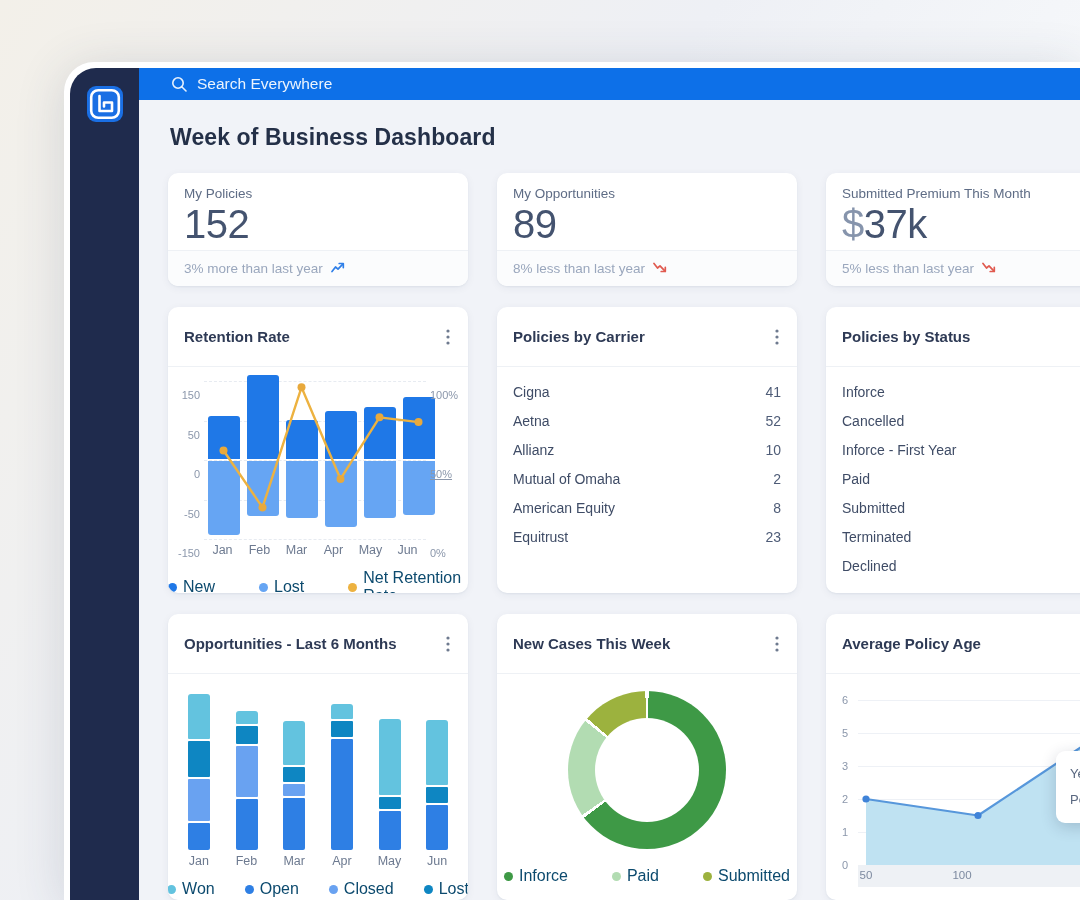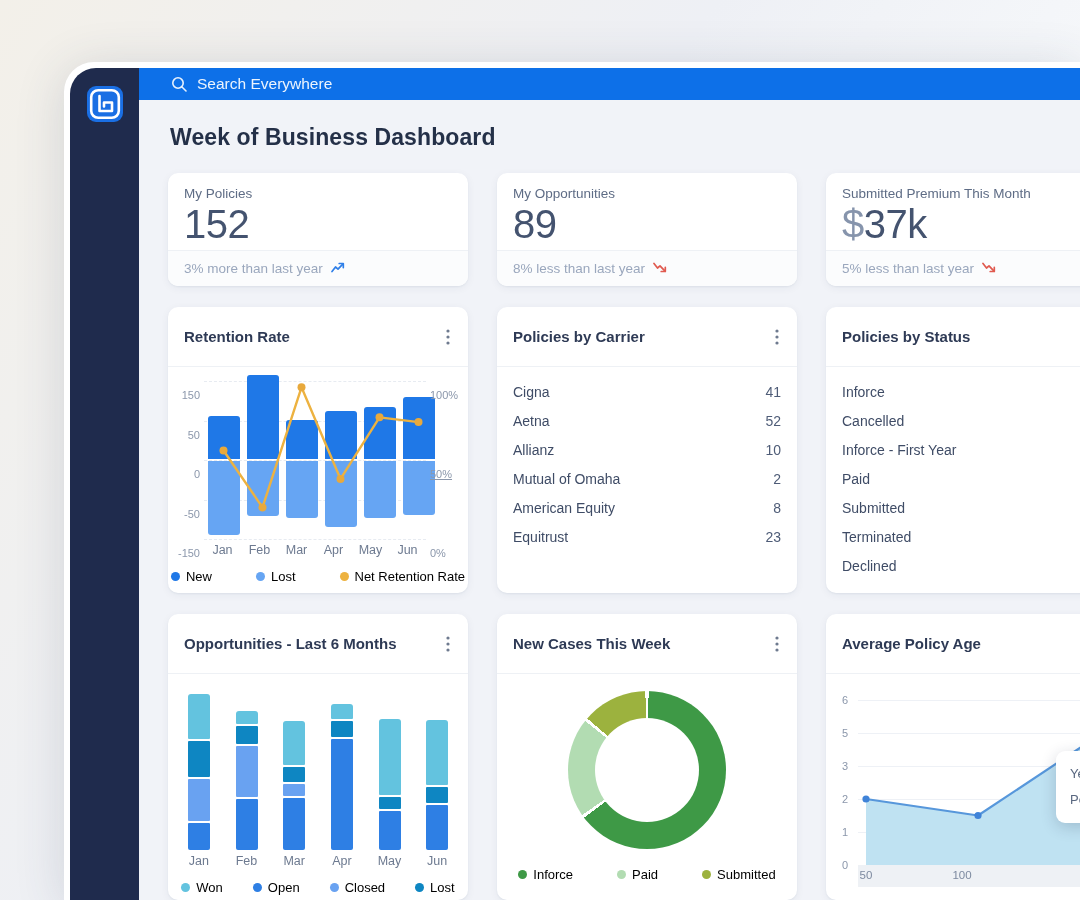--- a/index.html
+++ b/index.html
@@ -47,21 +47,21 @@
   .list-row .val { color:#4e5c77; }
   
   .ret-wrap { display:grid; grid-template-columns:32px 1fr 38px; padding:14px 4px 0 4px; }
   .axis-col { position:relative; font-size:11px; color:#8b97ab; }
   .axis-col span { position:absolute; right:4px; transform:translateY(-50%); }
   .axis-col.right span { right:auto; left:4px; }
   .plot { position:relative; height:158px; }
   .gridline { position:absolute; left:0; right:0; border-top:1px dashed #e7ebf1; }
   .xlabels { display:flex; height:22px; align-items:center; }
   .xlabels span { flex:1; text-align:center; font-size:12.5px; color:#6d7a90; }
-  .legend { display:flex; justify-content:center; gap:44px; margin-top:8px; font-size:13px; color:#000000; }
+  .legend { display:flex; justify-content:center; gap:44px; margin-top:8px; font-size:16px; color:#0c4a6e; }
   .legend .li { display:flex; align-items:center; gap:6px; }
   .dot { width:9px; height:9px; border-radius:50%; flex:0 0 9px; }
   
   .opp-plot { display:flex; padding:0 7px; margin-top:16px; height:160px; align-items:flex-end; }
   .opp-slot { width:48.5px; display:flex; justify-content:center; }
   .opp-bar { width:22px; display:flex; flex-direction:column-reverse; }
   .seg { width:100%; }
   .opp-x { display:flex; padding:0 7px; height:22px; align-items:center; }
   .opp-x span { width:48.5px; text-align:center; font-size:12.5px; color:#6d7a90; }
   

